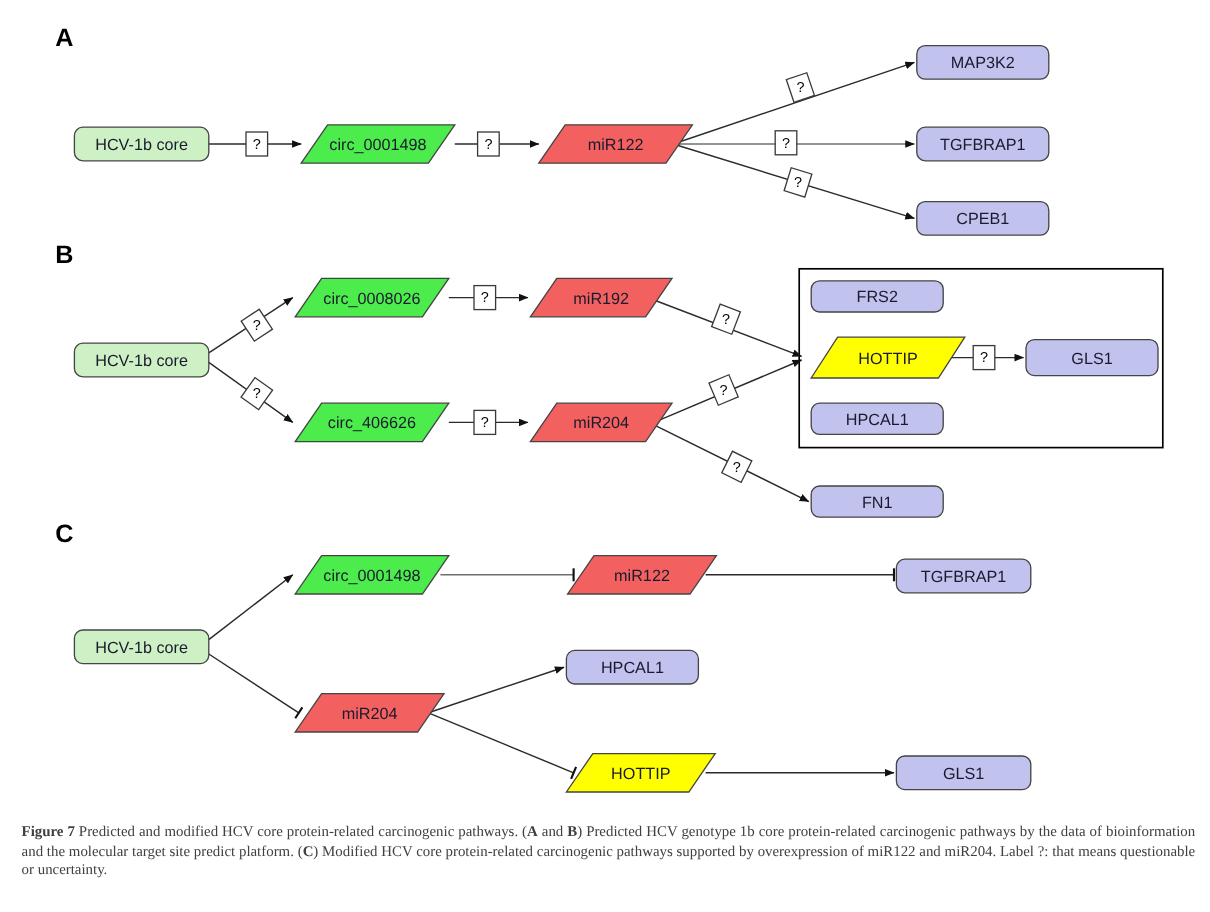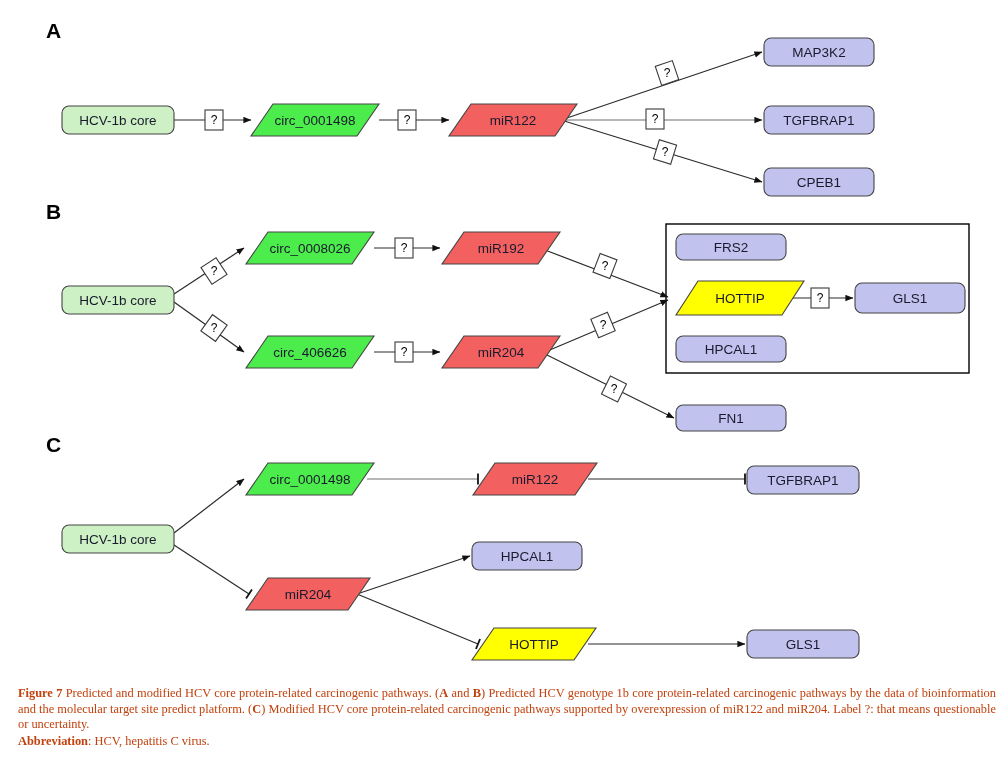--- a/index.html
+++ b/index.html
@@ -18,21 +18,21 @@
   .node-label{font-family:"Liberation Sans", sans-serif;font-size:13.5px;fill:#1a1a2e;text-anchor:middle;dominant-baseline:central;}
   .qlabel{font-family:"Liberation Sans", sans-serif;font-size:12px;fill:#000;text-anchor:middle;dominant-baseline:central;}
   .edge{fill:none;stroke:#2b2b2b;stroke-width:1.2;}
   .edge.grey{stroke:#6f6f6f;}
   .grpbox{fill:none;stroke:#000;stroke-width:1.4;}
   .qbox{fill:#ffffff;stroke:#3a3a3a;stroke-width:1.1;}
 
   #caption{
     position:absolute;left:18px;top:686px;width:978px;
     font-family:"Liberation Serif", serif;
-    font-size:12.4px;line-height:15.6px;color:#c2410c;
+    font-size:12.4px;line-height:15.6px;color:#404040;
     text-align:justify;
   }
   #caption .b{font-weight:bold;}
   #caption .abbrev{display:block;margin-top:1px;}
 </style>
 </head>
 <body>
 
 <div id="figure-root">
 
@@ -227,16 +227,15 @@
             <text x="803" y="644.5" class="node-label">GLS1</text>
           </g>
         </g>
       </g>
   </svg>
 
   <div id="caption">
     <span class="b">Figure 7</span>
     <span>Predicted and modified HCV core protein-related carcinogenic pathways.</span>
     <span>(</span><span class="b">A</span><span> and </span><span class="b">B</span><span>) Predicted HCV genotype 1b core protein-related carcinogenic pathways by the data of bioinformation and the molecular target site predict platform. (</span><span class="b">C</span><span>) Modified HCV core protein-related carcinogenic pathways supported by overexpression of miR122 and miR204. Label ?: that means questionable or uncertainty.</span>
-    <span class="abbrev"><span class="b">Abbreviation</span><span>: HCV, hepatitis C virus.</span></span>
   </div>
 
 </div>
 
 </body></html>

